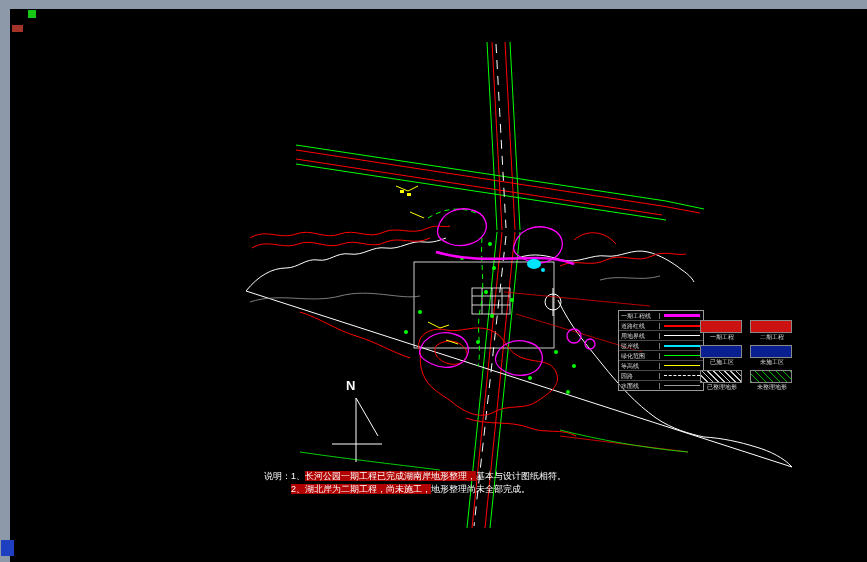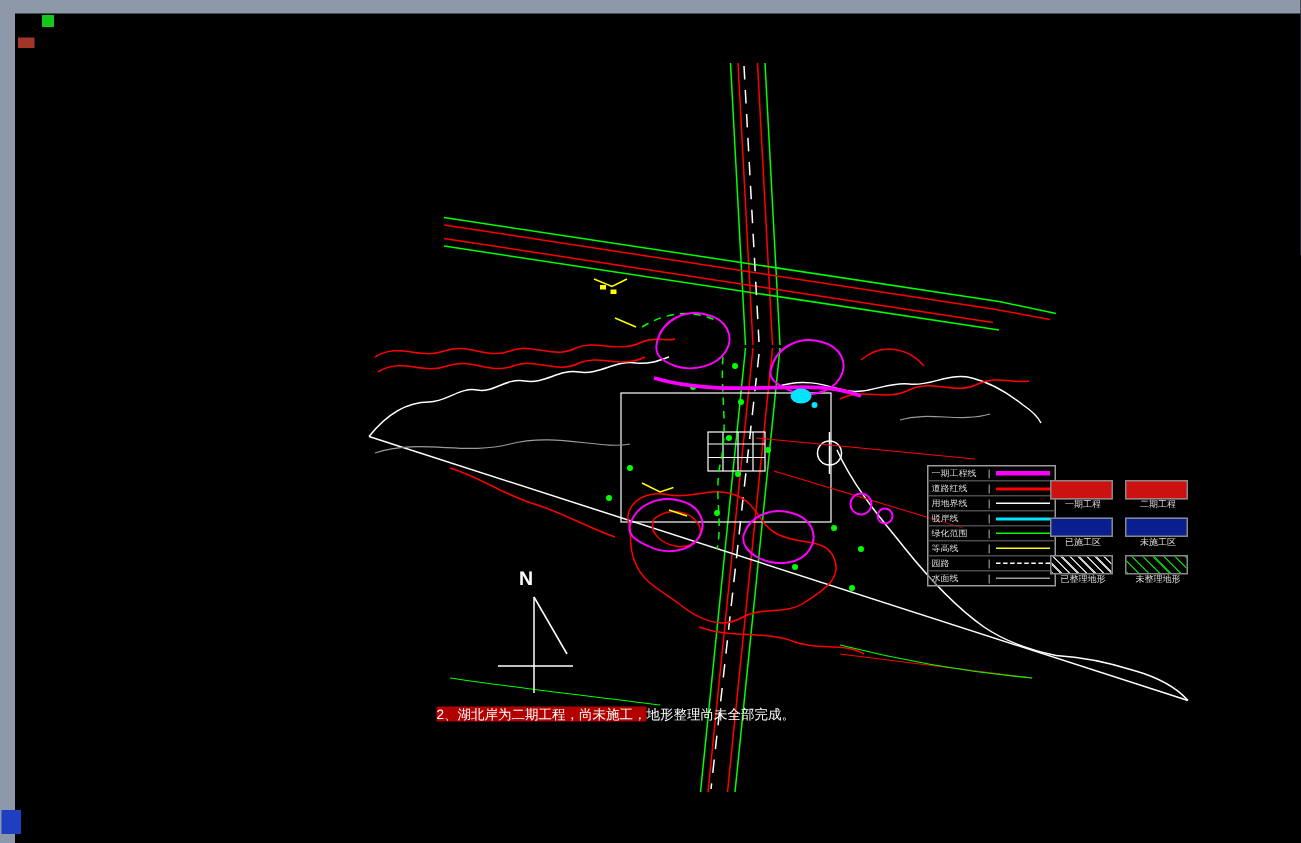--- a/index.html
+++ b/index.html
@@ -46,21 +46,21 @@
   .b-red{background:#cc1111;}
   .b-navy{background:#0a1f8f;}
   .b-hatchw{background:repeating-linear-gradient(45deg,#cccccc 0 1px,#000 1px 4px);}
   .b-hatchg{background:repeating-linear-gradient(45deg,#00bb00 0 1px,#000 1px 5px);}
   .blab{font-size:6px;line-height:7px;color:#ddd;text-align:center;margin-top:1px;white-space:nowrap;}
   
   .north-label{position:absolute;left:346px;top:378px;color:#fff;font-size:13px;font-weight:bold;}
   
   .notes{position:absolute;left:264px;top:470px;font-size:9px;line-height:13px;white-space:nowrap;}
   .note-line{color:#fff;}
-  .note-line.indent{padding-left:27px;text-align:center;}
+  .note-line.indent{padding-left:27px;}
   .nw{color:#ffffff;}
   .nr{color:#ffffff;background:#b00000;}
 </style>
 </head>
 <body>
 
 <div id="canvas"></div>
 
 <svg id="drawing" width="867" height="562" viewBox="0 0 867 562">
 
@@ -260,16 +260,19 @@
     <div class="bcell">
       <div class="bbox b-hatchg"></div>
       <div class="blab">未整理地形</div>
     </div>
   </div>
 </div>
 
 <div class="north-label">N</div>
 
 <div class="notes">
+  <div class="note-line">
+    <span class="nw">说明：1、</span><span class="nr">长河公园一期工程已完成湖南岸地形整理，</span><span class="nw">基本与设计图纸相符。</span>
+  </div>
   <div class="note-line indent">
     <span class="nr">2、湖北岸为二期工程，尚未施工，</span><span class="nw">地形整理尚未全部完成。</span>
   </div>
 </div>
 
 </body></html>

